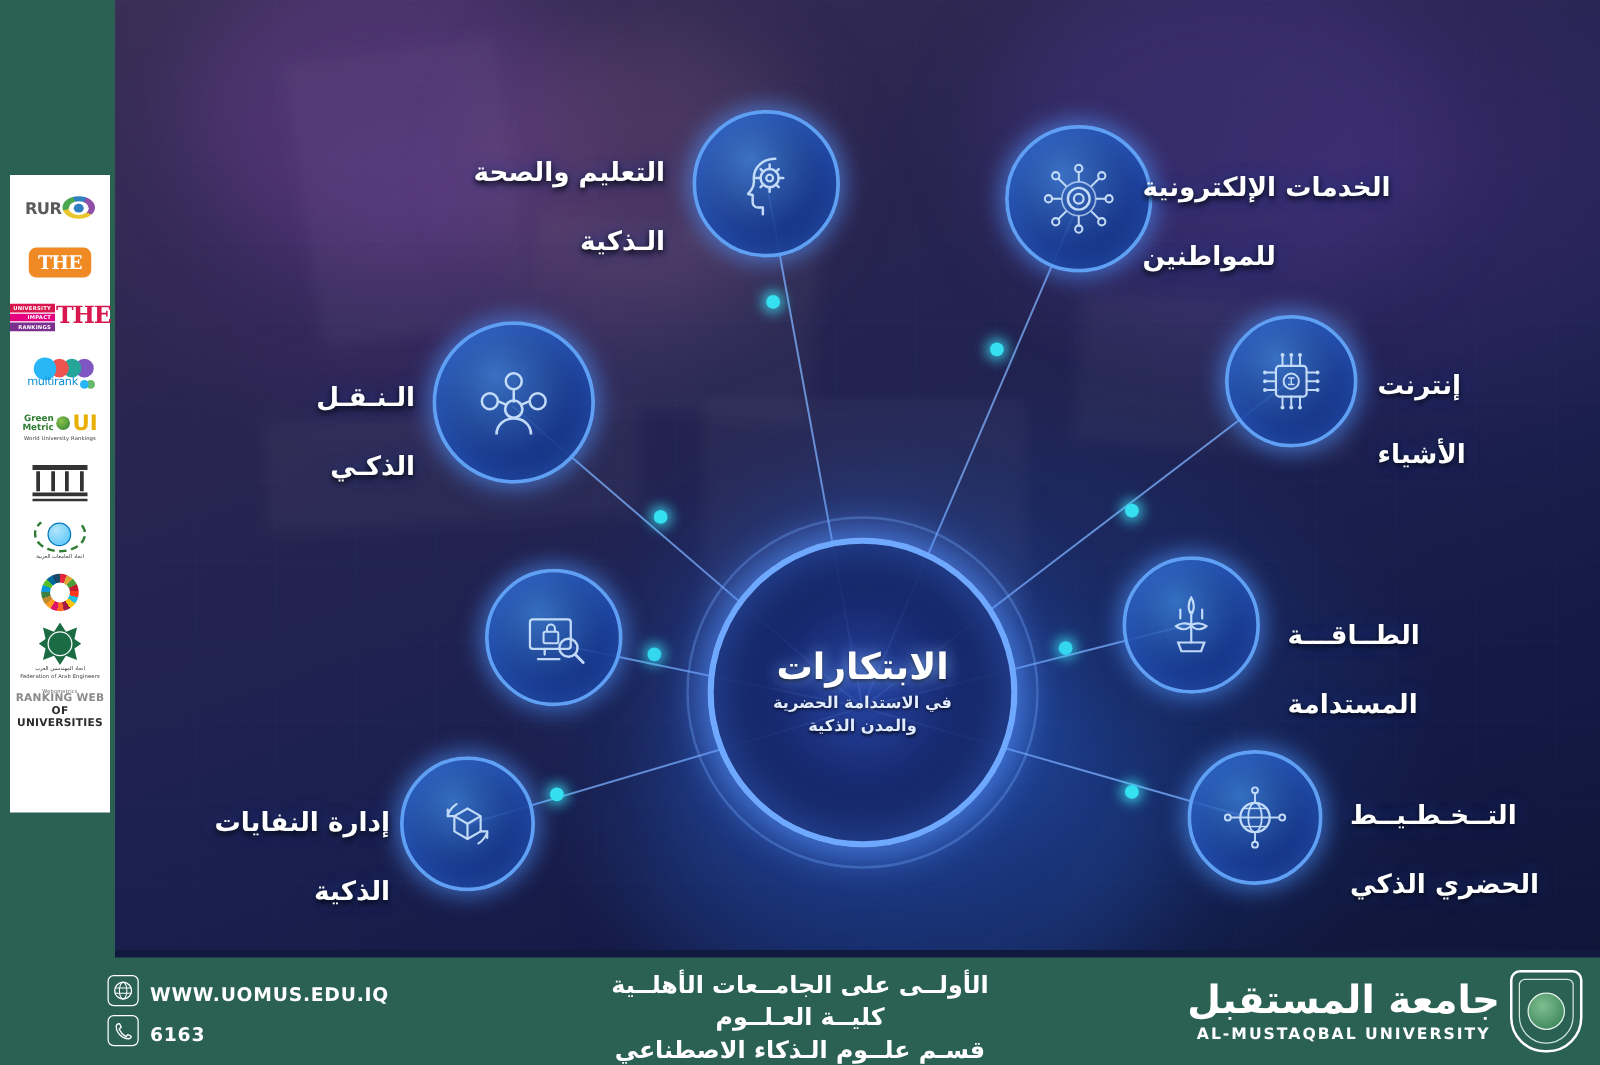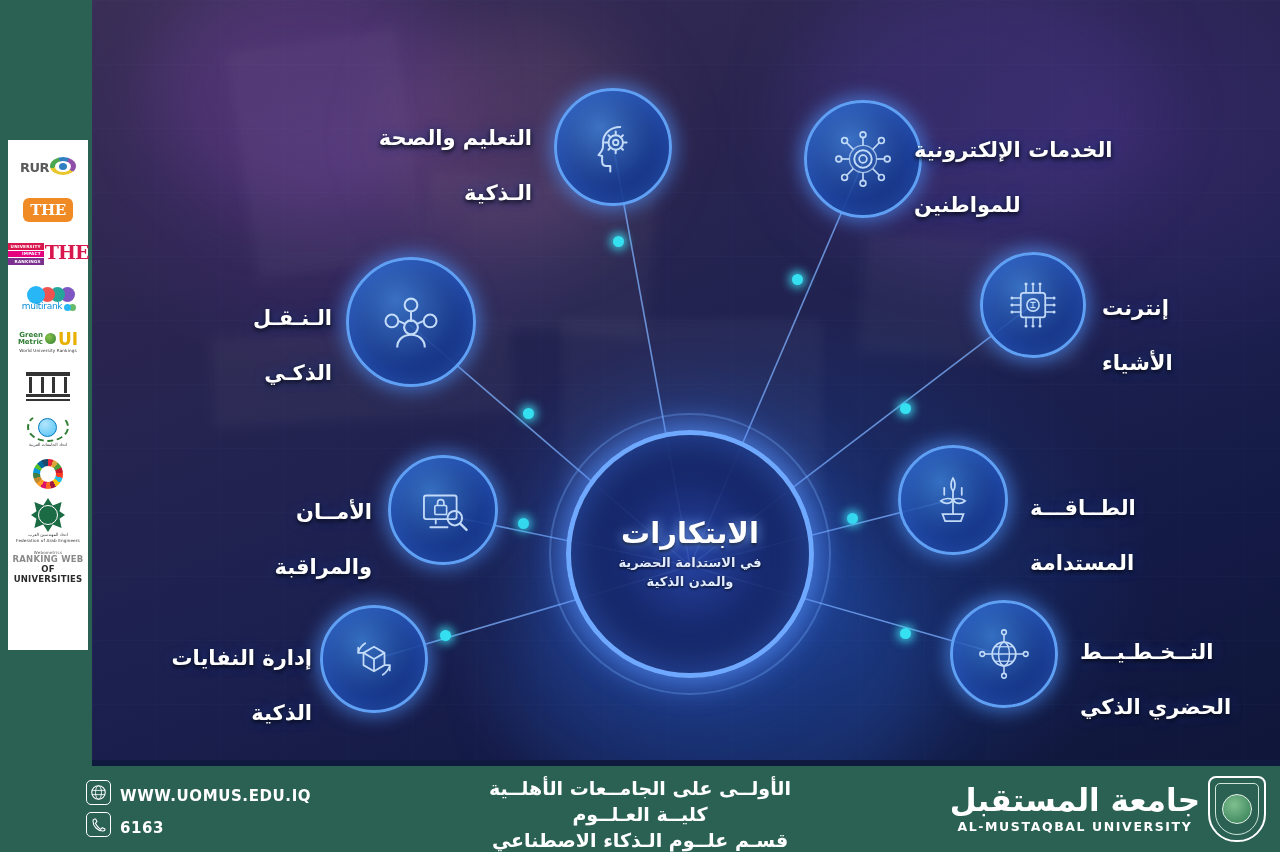--- a/index.html
+++ b/index.html
@@ -639,24 +639,20 @@
     <div class="node" style="left:296px; top:455px; width:110px; height:110px;">
       <svg width="58" height="58" viewBox="0 0 64 64">
         <rect x="11" y="16" width="36" height="26" rx="2.5" fill="none" stroke="#cfe6ff" stroke-width="2"></rect>
         <path d="M24 42v5M18 51h19" stroke="#cfe6ff" stroke-width="2" fill="none" stroke-linecap="round"></path>
         <rect x="23" y="27" width="13" height="10" rx="1.5" fill="none" stroke="#cfe6ff" stroke-width="1.8"></rect>
         <path d="M26 27v-3a3.5 3.5 0 0 1 7 0v3" fill="none" stroke="#cfe6ff" stroke-width="1.8"></path>
         <circle cx="45" cy="41" r="8" fill="none" stroke="#cfe6ff" stroke-width="2.2"></circle>
         <line x1="51" y1="47" x2="58" y2="54" stroke="#cfe6ff" stroke-width="2.6" stroke-linecap="round"></line>
       </svg>
     </div>
-    <div class="label rt" style="left:60px; top:472px; width:220px;">
-      <div>الأمــان</div>
-      <div>والمراقبة</div>
-    </div>
 
     <div class="node" style="left:806px; top:445px; width:110px; height:110px;">
       <svg width="56" height="56" viewBox="0 0 64 64">
         <g fill="none" stroke="#cfe6ff" stroke-width="2" stroke-linecap="round">
           <path d="M32 48V20"></path>
           <path d="M32 22c-4-5-2-12 0-15 2 3 4 10 0 15z"></path>
           <path d="M32 32c-5-3-11-1-14 1 3 3 10 5 14-1z"></path>
           <path d="M32 32c5-3 11-1 14 1-3 3-10 5-14-1z"></path>
           <path d="M22 18v8M42 18v8"></path>
           <path d="M20 48h24l-3 8H23z"></path>

